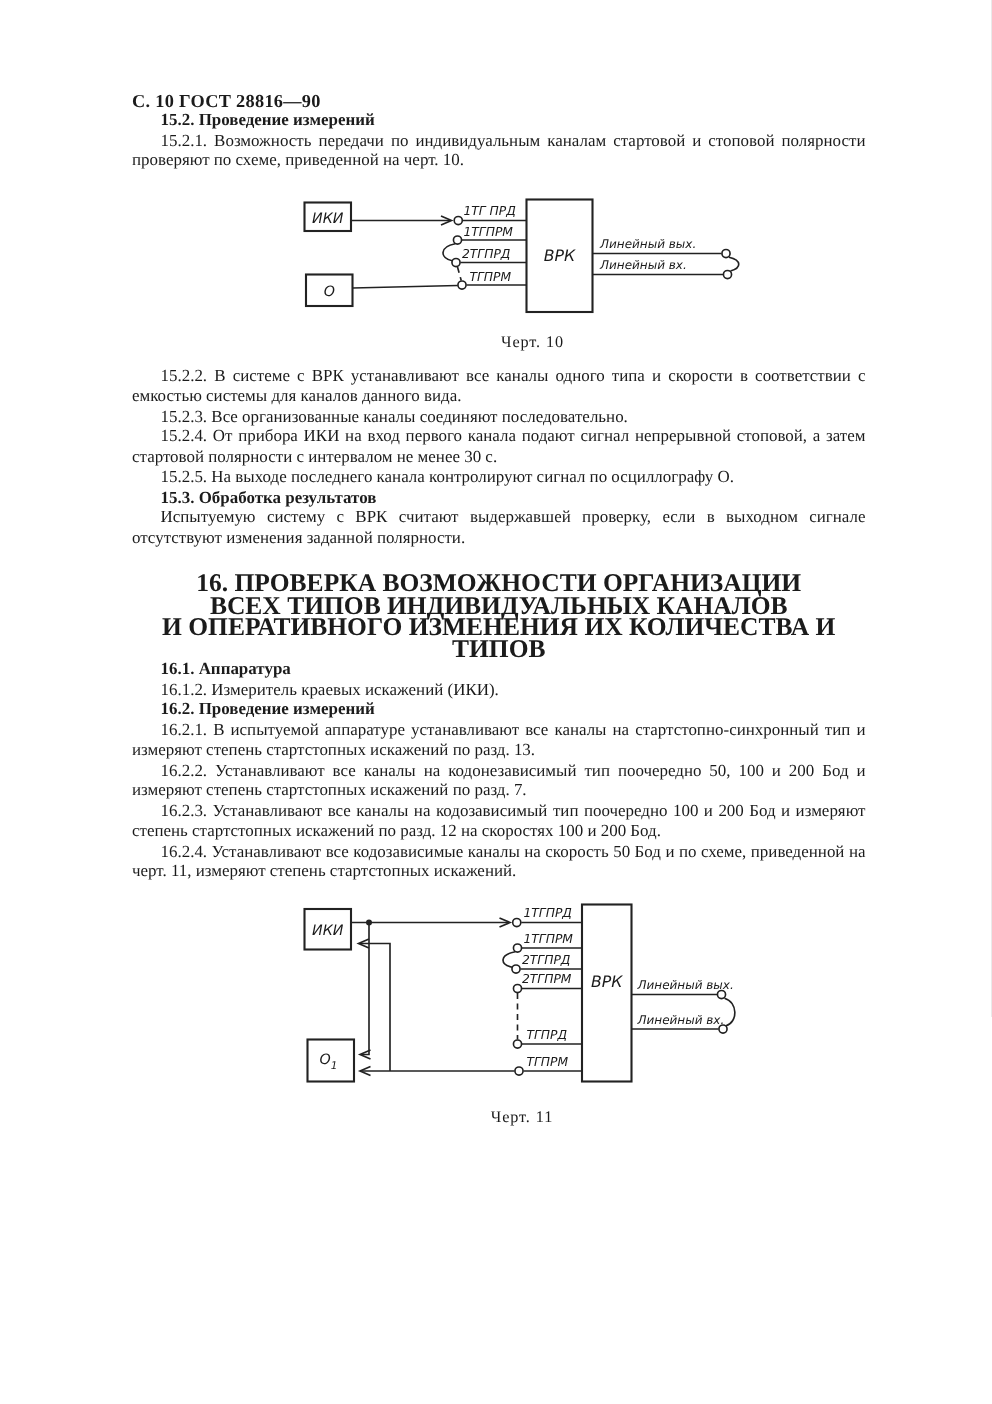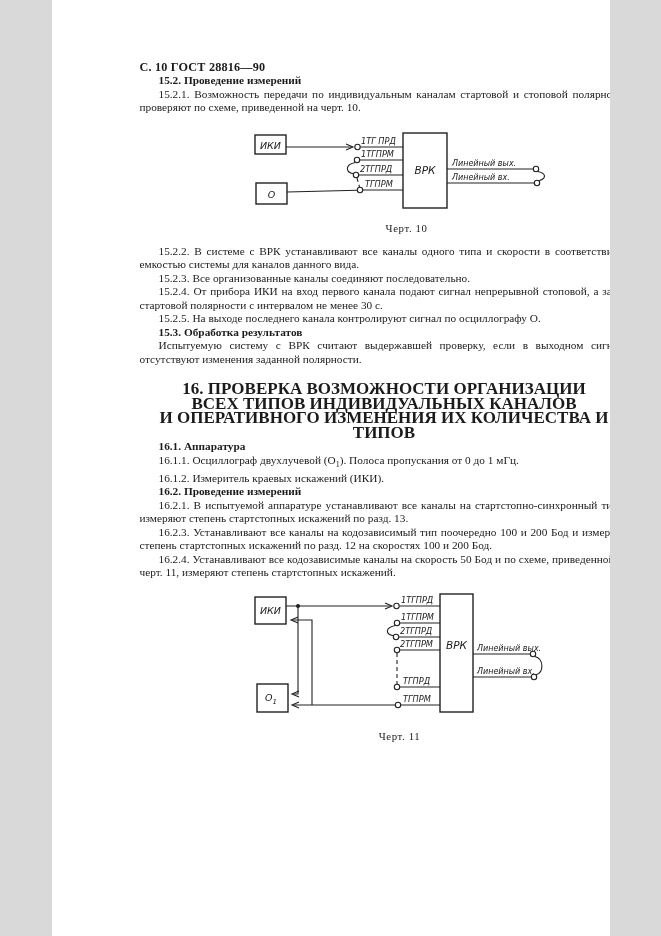--- a/index.html
+++ b/index.html
@@ -1,17 +1,17 @@
 <!DOCTYPE html>
 <html><head>
 <meta charset="utf-8">
 <style>
   html,body{margin:0;padding:0;background:#d9d9d9;}
   .page{
-    width:558px;height:936px;background:#ffffff;position:relative;
+    width:661px;height:936px;background:#ffffff;position:relative;
     margin:0 auto;color:#1b1b1b;overflow:hidden;
     font-family:"Liberation Serif", serif;
   }
   .content{position:absolute;left:88px;top:60px;width:489px;}
   .doc-header{font-weight:bold;font-size:12.2px;line-height:14px;letter-spacing:.2px;}
   p.para{margin:0;font-size:11.3px;line-height:13.5px;text-align:justify;text-indent:19px;}
   p.subhead{margin:0;font-size:11.3px;line-height:13.5px;font-weight:bold;text-indent:19px;text-align:left;}
   .after-header{margin-top:19px;}
   .sec16-title{margin-top:16px;text-align:center;font-weight:bold;font-size:17px;line-height:14.6px;}
   .sec16-title div{margin:0;}
@@ -105,24 +105,24 @@
     <p class="subhead">15.3. Обработка результатов</p>
     <p class="para">Испытуемую систему с ВРК считают выдержавшей проверку, если в выходном сигнале отсутствуют изменения заданной полярности.</p>
 
     <div class="sec16-title">
       <div>16. ПРОВЕРКА ВОЗМОЖНОСТИ ОРГАНИЗАЦИИ</div>
       <div>ВСЕХ ТИПОВ ИНДИВИДУАЛЬНЫХ КАНАЛОВ</div>
       <div>И ОПЕРАТИВНОГО ИЗМЕНЕНИЯ ИХ КОЛИЧЕСТВА И ТИПОВ</div>
     </div>
 
     <p class="subhead gap-14">16.1. Аппаратура</p>
-    <p class="para"><span>16.1.1. Осциллограф двухлучевой (О</span><sub class="o-sub">1</sub><span>). Полоса пропускания от 0 до 1 мГц.</span></p>
     <p class="para">16.1.2. Измеритель краевых искажений (ИКИ).</p>
     <p class="subhead">16.2. Проведение измерений</p>
     <p class="para">16.2.1. В испытуемой аппаратуре устанавливают все каналы на стартстопно-синхронный тип и измеряют степень стартстопных искажений по разд. 13.</p>
+    <p class="para">16.2.2. Устанавливают все каналы на кодонезависимый тип поочередно 50, 100 и 200 Бод и измеряют степень стартстопных искажений по разд. 7.</p>
     <p class="para">16.2.3. Устанавливают все каналы на кодозависимый тип поочередно 100 и 200 Бод и измеряют степень стартстопных искажений по разд. 12 на скоростях 100 и 200 Бод.</p>
     <p class="para">16.2.4. Устанавливают все кодозависимые каналы на скорость 50 Бод и по схеме, приведенной на черт. 11, измеряют степень стартстопных искажений.</p>
 
     <div class="fig" style="margin-top:7px">
       <svg class="fig11-svg" width="340" height="132" viewBox="0 0 340 132">
 
         <g>
           <rect class="dbox" x="40" y="10" width="31" height="27"></rect>
           <text class="dbox-label" x="55.5" y="27">ИКИ</text>
         </g>

